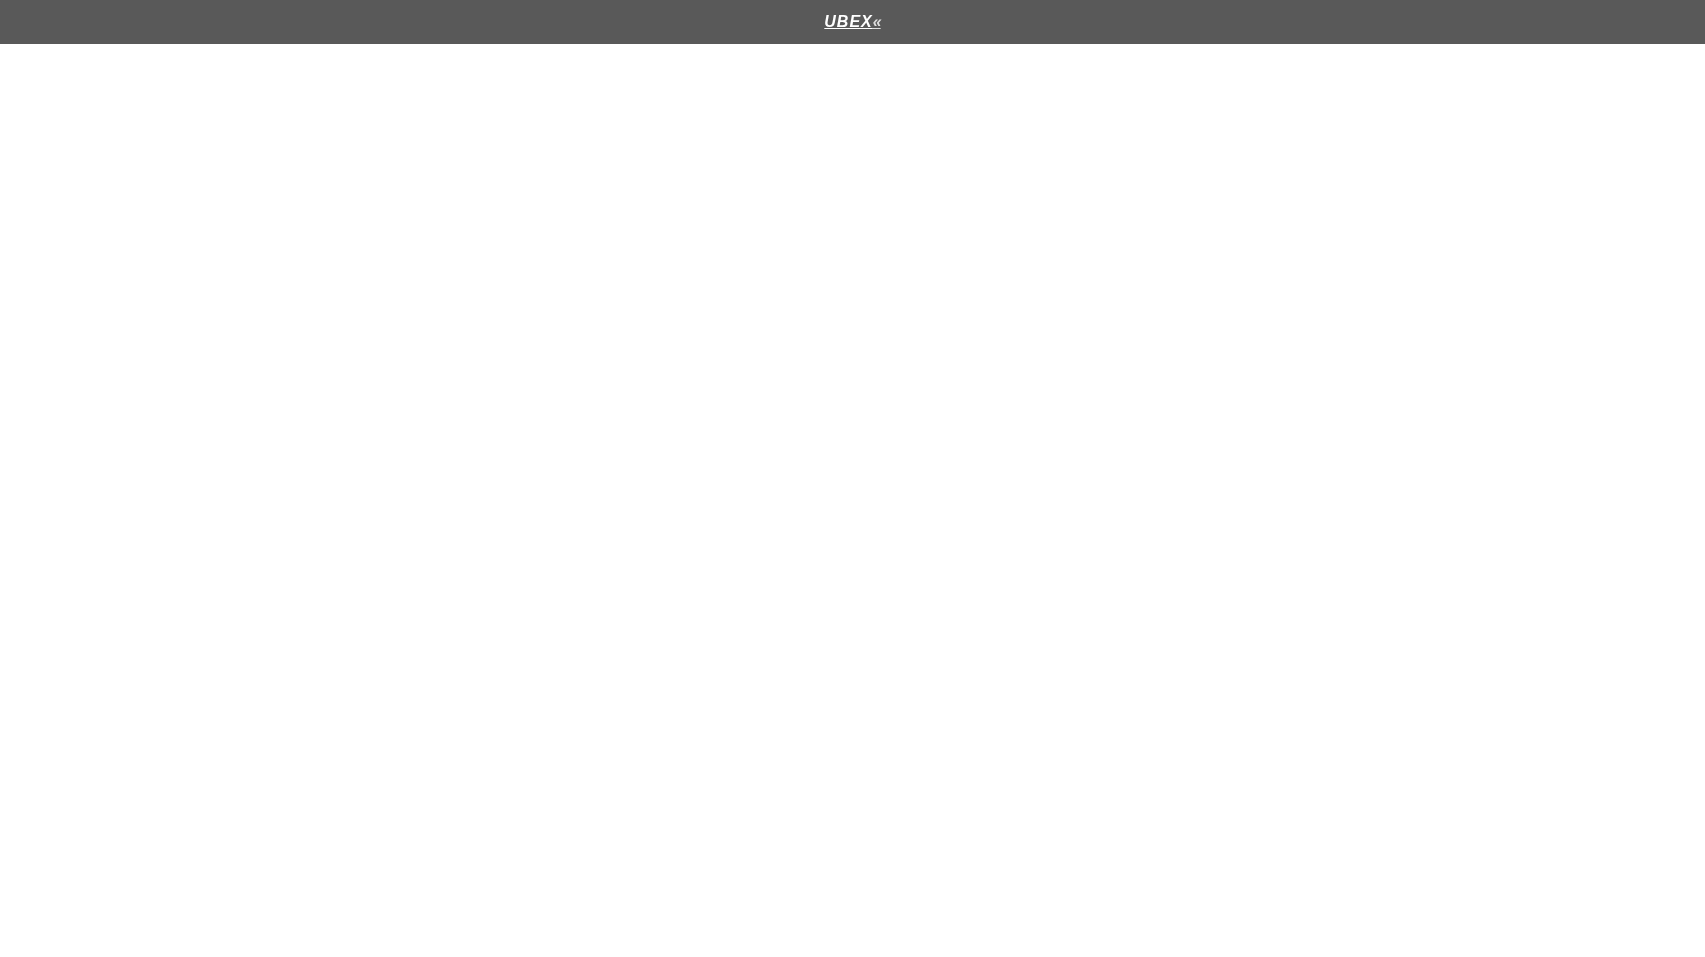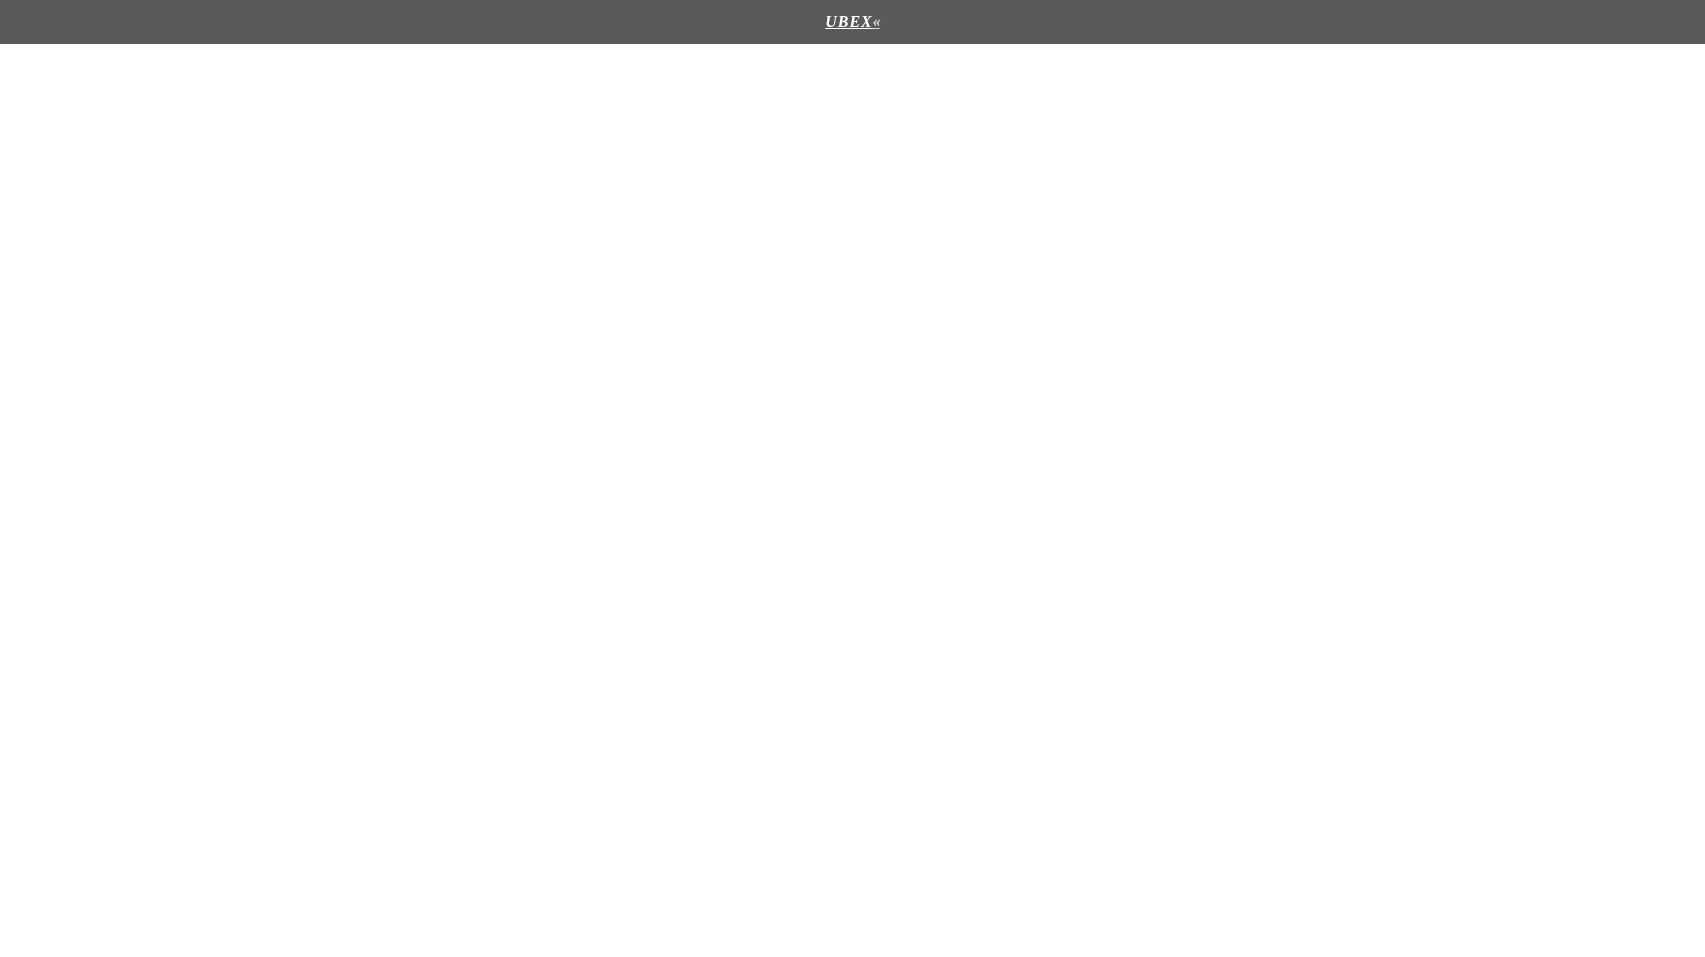--- a/index.html
+++ b/index.html
@@ -9,21 +9,20 @@
     width: 1705px;
     overflow-x: hidden;
     position: relative;
   }
   .topbar {
     height: 44px;
     background: #595959;
     display: flex;
     align-items: center;
     justify-content: center;
-    font-family: Liberation Serif, serif;
   }
   .logo {
     color: #fff;
     font-size: 16px;
     font-weight: bold;
     font-style: italic;
     letter-spacing: 1px;
     text-decoration: underline;
   }
   .logo::after { content: "\00AB"; color: #fff; opacity: 0.8; letter-spacing: -1px; }

